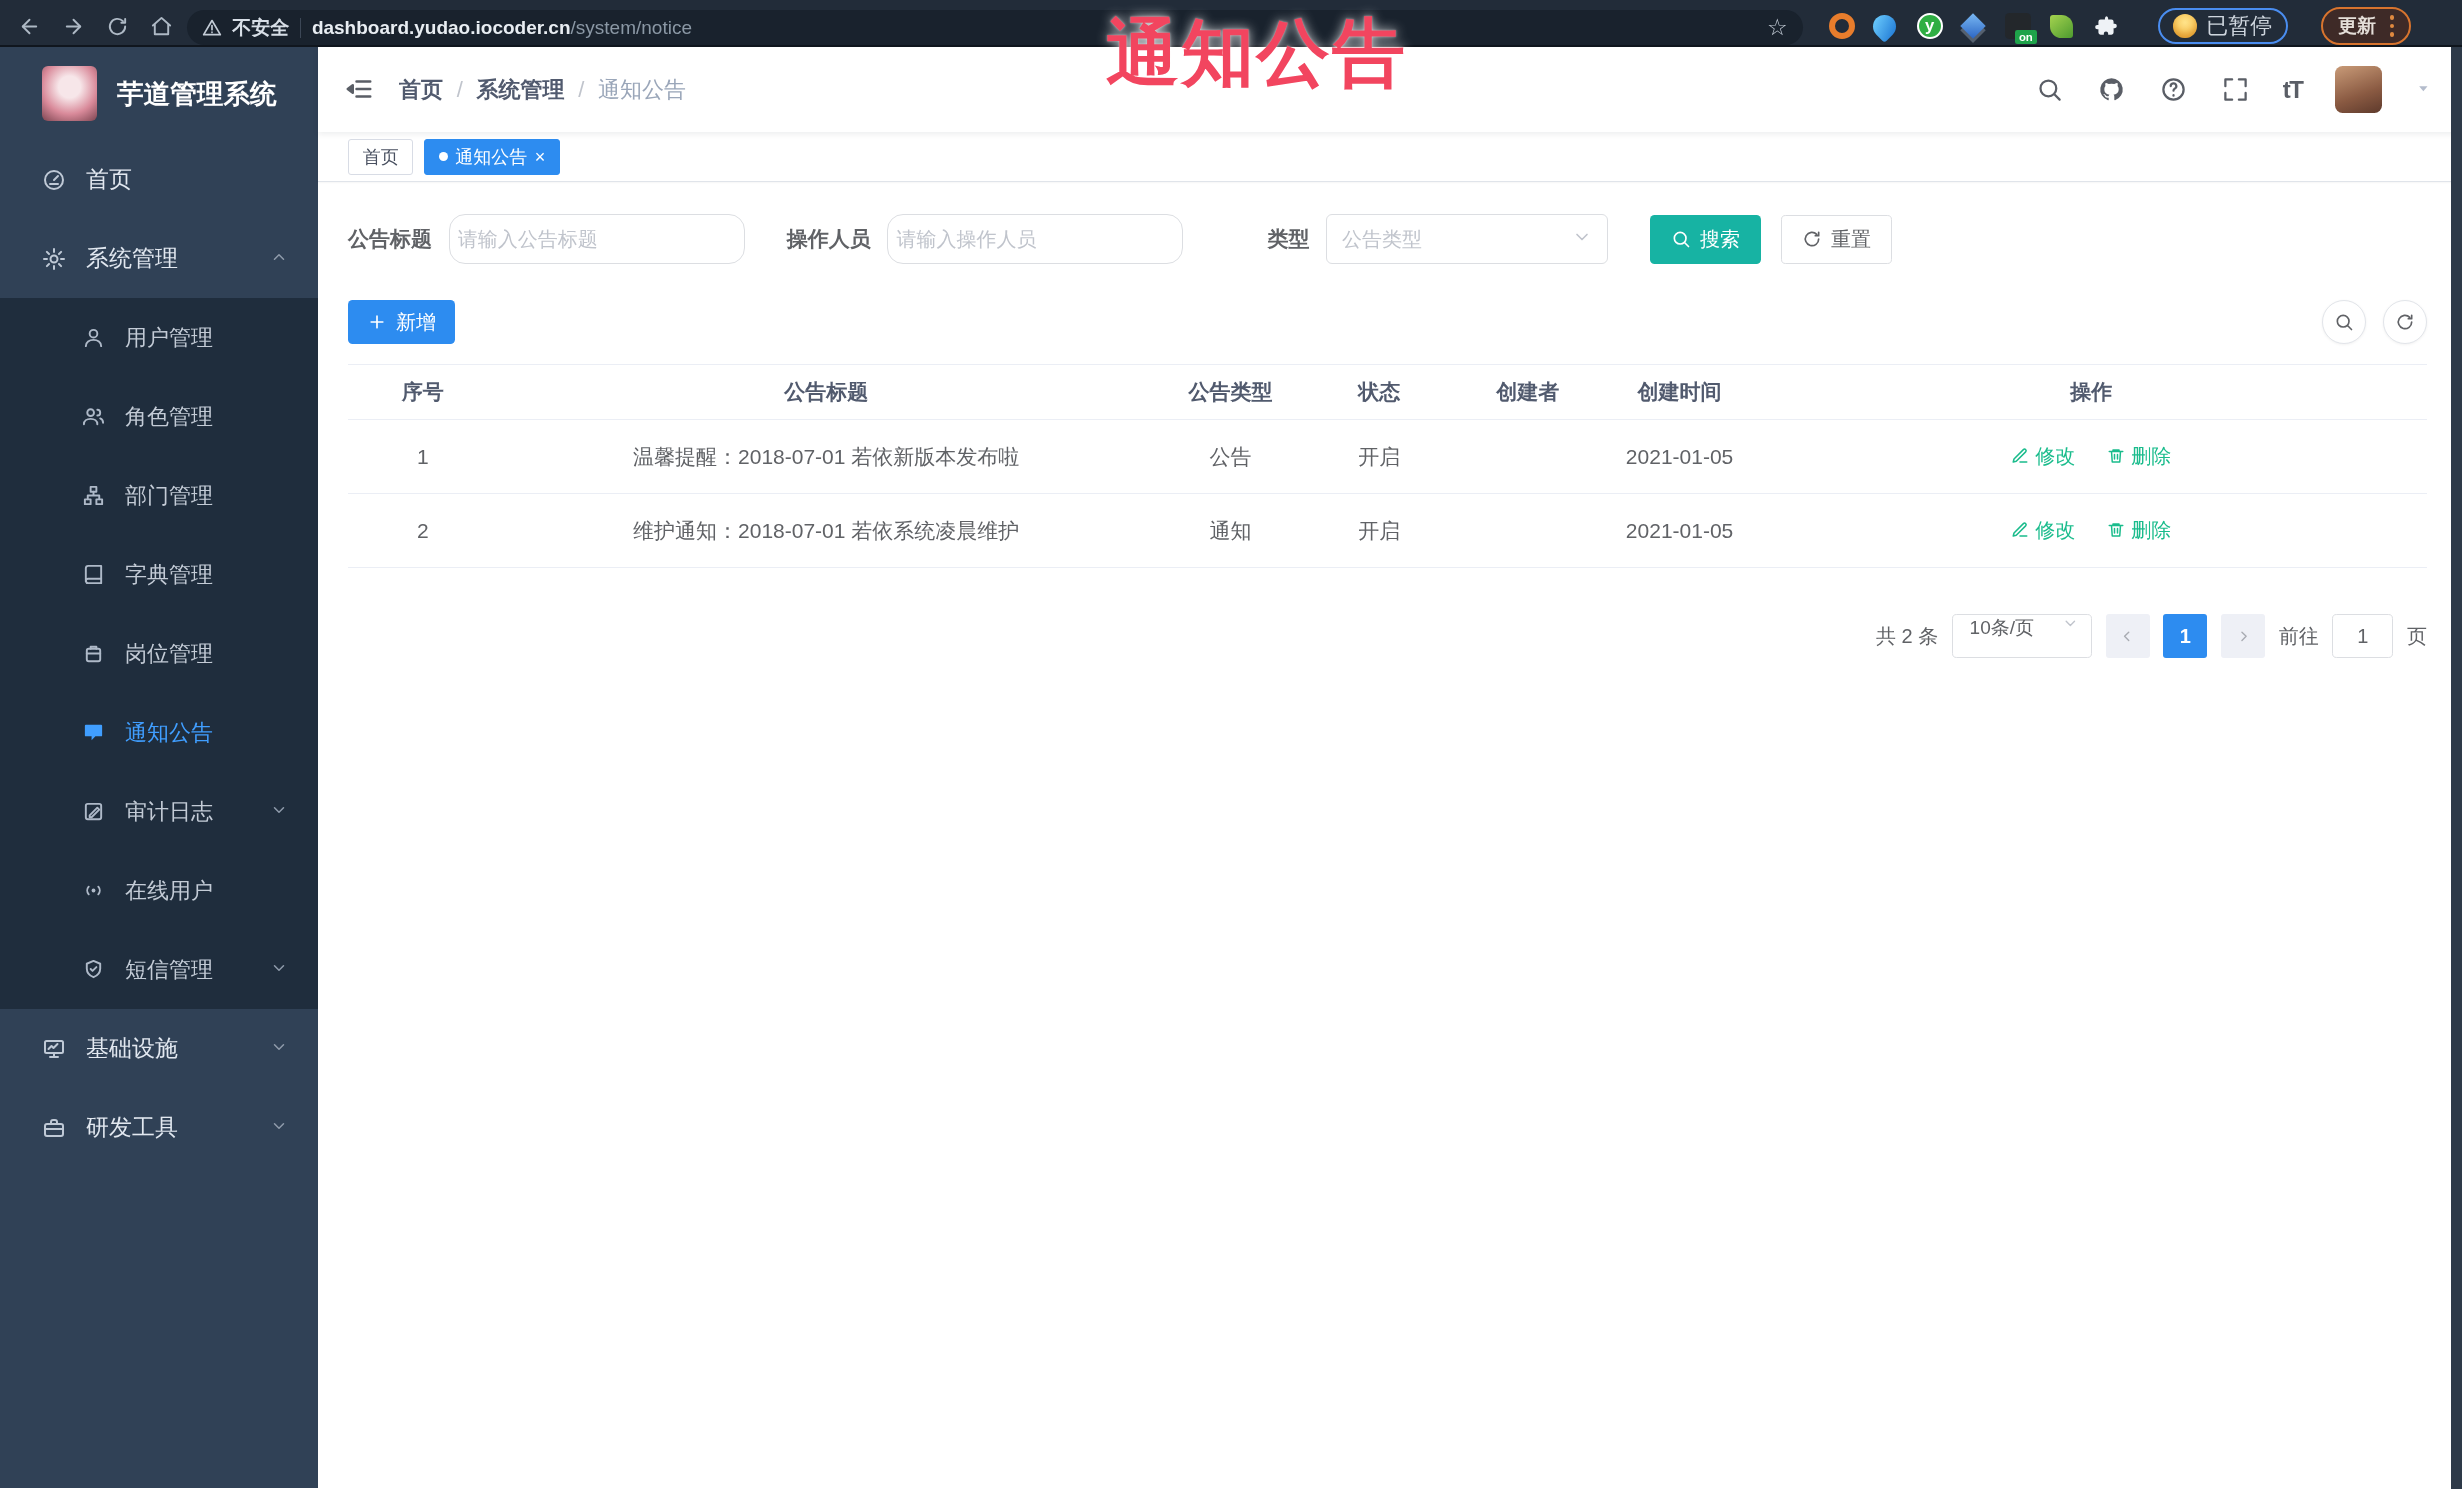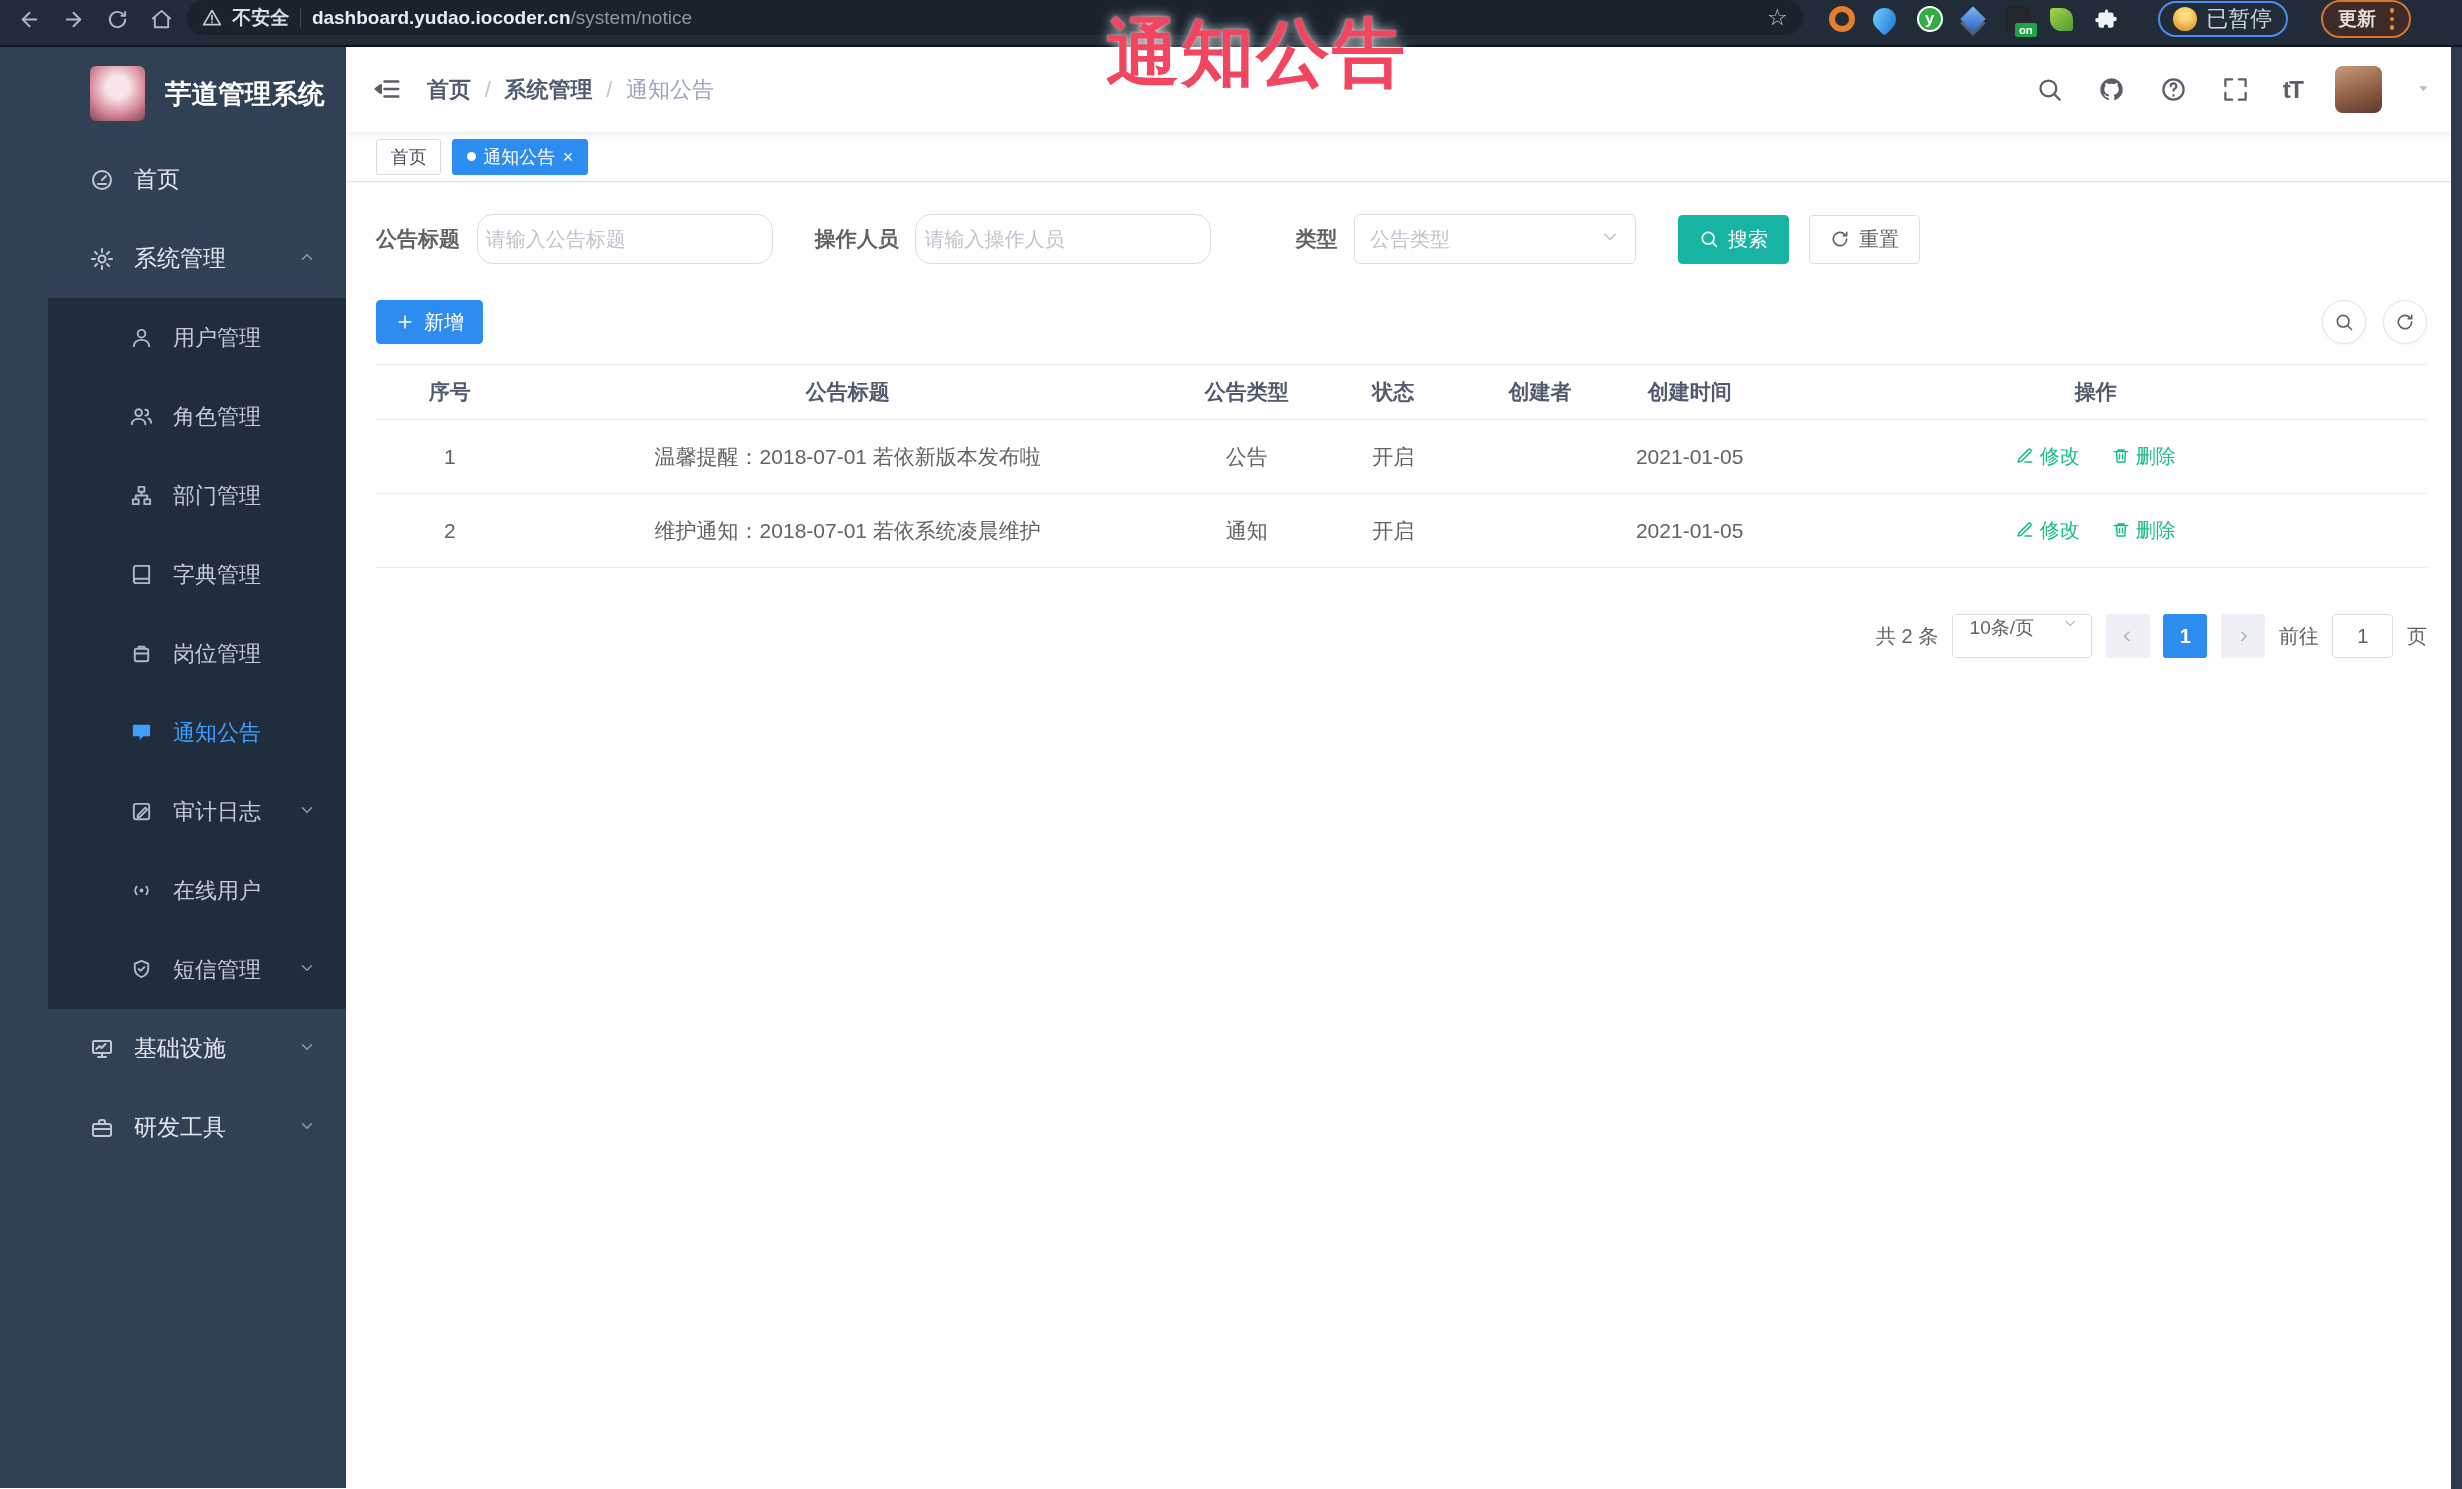--- a/index.html
+++ b/index.html
@@ -7,21 +7,21 @@
     --sidebar:#304156; --submenu:#1f2d3d; --sidetext:#c3cbd6;
     --active:#409eff; --blue:#2d8cf0; --teal:#17b3a3; --green:#1abc8c;
     --red:#f2455f; --border:#dcdee2; --thead:#515a6e; --cell:#606266;
     --muted:#c0c4cc; --line:#ebeef5;
   }
   *{margin:0;padding:0;box-sizing:border-box;}
   html,body{width:2462px;height:1490px;overflow:hidden;}
   body{font-family:"Liberation Sans","DejaVu Sans",sans-serif;background:#fff;position:relative;}
   .svg{stroke:currentColor;fill:none;stroke-width:2;stroke-linecap:round;stroke-linejoin:round;}
   
-  .browser-bar{height:47px;background:var(--bar);display:flex;align-items:flex-start;padding:0 10.6px;gap:6px;border-bottom:2.3px solid #10161e;}
+  .browser-bar{height:47px;background:var(--bar);display:flex;align-items:flex-end;padding:0 10.6px;gap:6px;border-bottom:2.3px solid #10161e;}
   .nav-btn{width:38px;height:38px;display:flex;align-items:center;justify-content:center;color:var(--bartext);flex:0 0 auto;}
   .nav-btn svg{width:23px;height:23px;}
   .omnibox{height:35px;border-radius:17.4px;background:var(--omni);display:flex;align-items:center;padding:0 15px;gap:10.6px;width:1616px;flex:0 0 auto;}
   .omni-warning{color:#c3ccd6;display:flex;align-items:center;}
   .omni-warning svg{width:20px;height:20px;}
   .omni-sec{color:#d7dee6;font-size:19px;font-weight:700;}
   .omni-sep{width:1.5px;height:20px;background:#3c4756;}
   .omni-url{font-size:19px;color:#e8edf2;font-weight:700;white-space:nowrap;}
   .omni-url .path{color:#8b98a5;font-weight:400;}
   .omni-star{margin-left:auto;color:#c3ccd6;font-size:23px;line-height:1;}
@@ -38,21 +38,21 @@
   .ext-puzzle svg{width:26px;height:26px;}
   .chip-paused{margin-left:21px;height:36px;border:2.3px solid #4a8df0;border-radius:20px;display:flex;align-items:center;gap:9px;padding:0 13.7px;flex:0 0 auto;}
   .emoji-face{width:24px;height:24px;border-radius:50%;background:radial-gradient(circle at 50% 35%,#ffe38a,#f5b63c);box-shadow:inset 0 -4.6px 6px rgba(200,120,20,.5);}
   .chip-paused span{color:#cfd6de;font-size:22px;}
   .chip-update{margin-left:15px;height:38px;border:2.3px solid #d8742e;border-radius:20px;background:#3e2a27;display:flex;align-items:center;gap:13.7px;padding:0 15px;flex:0 0 auto;}
   .chip-update span{color:#e4ded8;font-size:19px;font-weight:700;}
   .dots{display:flex;flex-direction:column;gap:3.8px;}
   .dots i{width:4.6px;height:4.6px;border-radius:50%;background:#e0893f;}
   
   .app{display:flex;height:1441px;position:relative;}
-  .sidebar{width:346px;background:var(--sidebar);flex:0 0 auto;display:flex;flex-direction:column;padding-left:48px;}
+  .sidebar{width:318px;background:var(--sidebar);flex:0 0 auto;display:flex;flex-direction:column;}
   .logo-row{height:93px;display:flex;align-items:center;padding-left:42px;gap:20px;}
   .logo-img{width:55px;height:55px;border-radius:6px;background:radial-gradient(circle at 50% 38%,#f7e6e9 25%,#d98a9a 62%,#7c4450);flex:0 0 auto;}
   .logo-title{font-size:26.6px;color:#fff;font-weight:700;}
   .m-item{height:79px;display:flex;align-items:center;padding:0 30px 0 42px;gap:20px;color:#e2e8f0;font-size:23px;cursor:pointer;}
   .m-item .mi{width:24px;height:24px;color:#bfc9d6;flex:0 0 auto;}
   .m-item .mi svg{width:24px;height:24px;}
   .m-item .arrow{margin-left:auto;color:#8f9bab;}
   .m-item .arrow svg{width:18px;height:18px;}
   .submenu{background:var(--submenu);}
   .s-item{height:79px;display:flex;align-items:center;padding:0 30px 0 82px;gap:20px;color:var(--sidetext);font-size:22px;cursor:pointer;}

